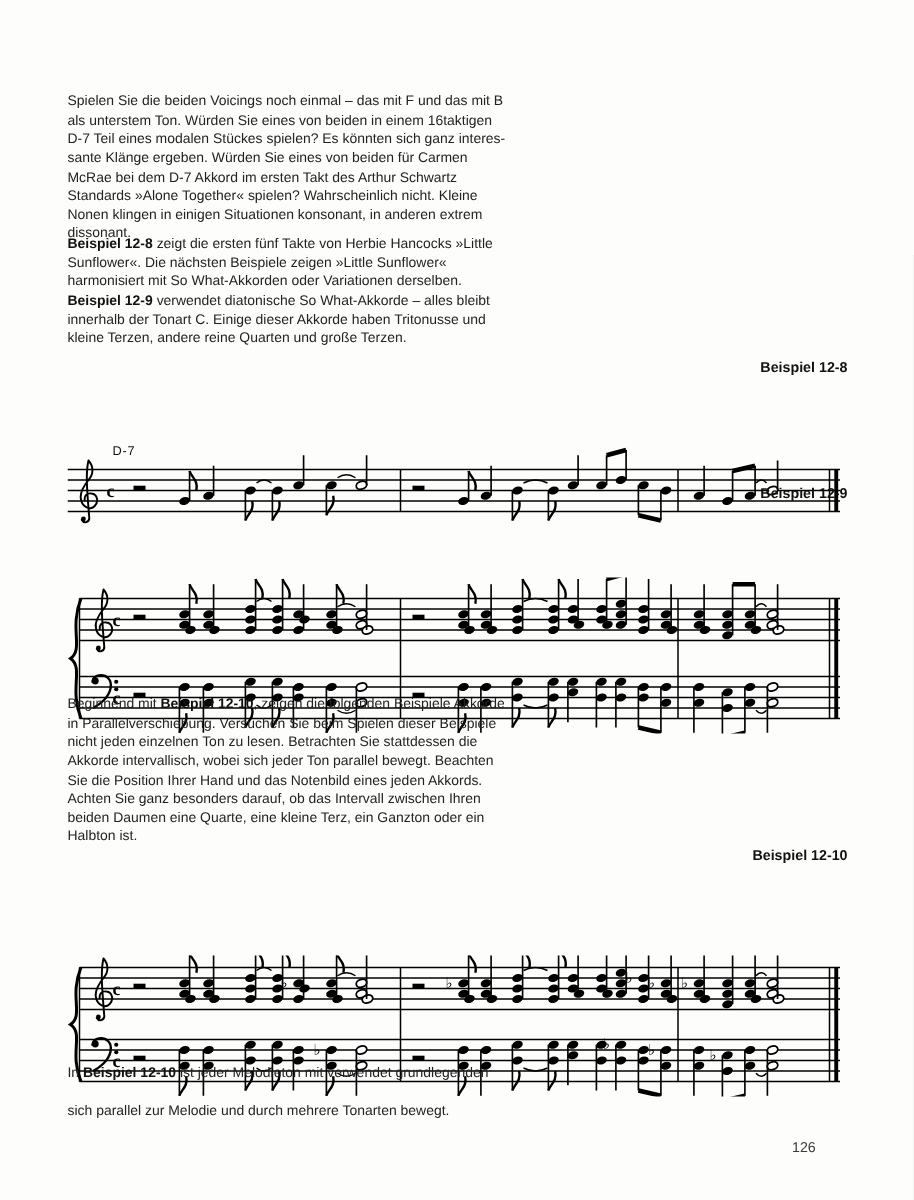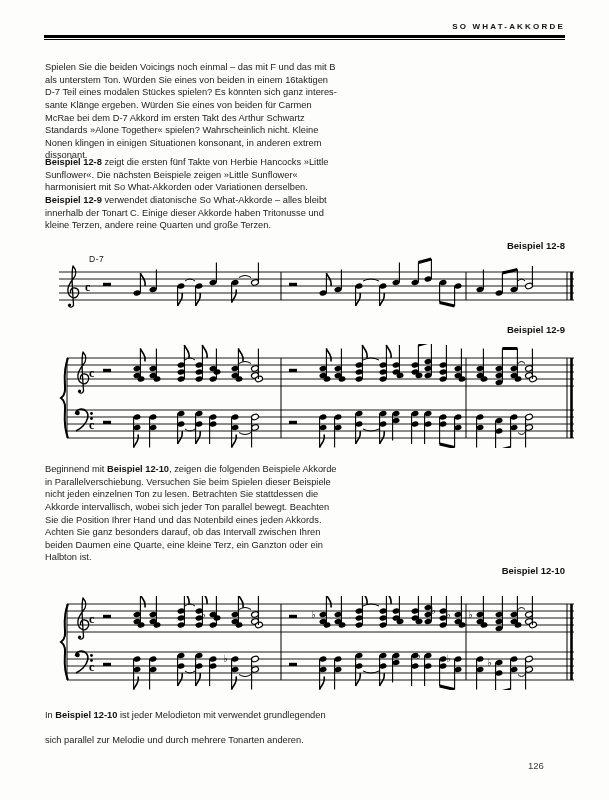--- a/index.html
+++ b/index.html
@@ -13,38 +13,33 @@
   .para b{font-weight:bold;color:#111;}
   #p1{top:52px}
   #p2{top:147px}
   #p3{top:454px}
   #p4{top:700px}
   .exlabel{position:absolute;left:45px;width:520px;text-align:right;
            font-weight:bold;font-size:9.5px;color:#111;}
   #l8{top:240px}
   #l9{top:324px}
   #l10{top:565px}
-  .music{position:absolute;left:59px;width:520px;}
+  .music{position:absolute;left:45px;width:520px;margin-top:41px;}
   .music svg{display:block;}
   #m8{top:250px}
   #m9{top:344px}
   #m10{top:596px}
   .chord{position:absolute;left:30px;top:4px;font-size:8.5px;color:#111;letter-spacing:.5px;}
   .pagenum{position:absolute;left:528px;top:760px;font-size:9.5px;color:#3a3a3a;}
 </style>
 </head>
 <body>
 
 <div class="page">
 
-  <div class="hdr">
-    <div class="hdr-title">SO WHAT-AKKORDE</div>
-    <div class="rule-thick"></div>
-    <div class="rule-thin"></div>
-  </div>
 
   <p class="para" id="p1"><span>Spielen Sie die beiden Voicings noch einmal – das mit F und das mit B</span><br><span>als unterstem Ton. Würden Sie eines von beiden in einem 16taktigen</span><br><span>D-7 Teil eines modalen Stückes spielen? Es könnten sich ganz interes-</span><br><span>sante Klänge ergeben. Würden Sie eines von beiden für Carmen</span><br><span>McRae bei dem D-7 Akkord im ersten Takt des Arthur Schwartz</span><br><span>Standards »Alone Together« spielen? Wahrscheinlich nicht. Kleine</span><br><span>Nonen klingen in einigen Situationen konsonant, in anderen extrem</span><br><span>dissonant.</span></p>
   <p class="para" id="p2"><b>Beispiel 12-8</b><span> zeigt die ersten fünf Takte von Herbie Hancocks »Little</span><br><span>Sunflower«. Die nächsten Beispiele zeigen »Little Sunflower«</span><br><span>harmonisiert mit So What-Akkorden oder Variationen derselben.</span><br><b>Beispiel 12-9</b><span> verwendet diatonische So What-Akkorde – alles bleibt</span><br><span>innerhalb der Tonart C. Einige dieser Akkorde haben Tritonusse und</span><br><span>kleine Terzen, andere reine Quarten und große Terzen.</span></p>
 
   <div class="exlabel" id="l8">Beispiel 12-8</div>
   <div class="music" id="m8">
     <div class="chord">D-7</div>
   <svg width="520" height="64" viewBox="0 0 520 64">
         <line x1="0" y1="22" x2="515" y2="22" stroke="#000" stroke-width="0.9"></line>
         <line x1="0" y1="29" x2="515" y2="29" stroke="#000" stroke-width="0.9"></line>
@@ -521,17 +516,17 @@
         <line x1="466.6" y1="63" x2="466.6" y2="93.5" stroke="#000" stroke-width="1.1"></line>
         <line x1="380.6" y1="90" x2="395.6" y2="93.5" stroke="#000" stroke-width="3"></line>
         <line x1="436.6" y1="97" x2="451.6" y2="93.5" stroke="#000" stroke-width="3"></line>
         <path d="M126 75 Q 131 79 136 75" fill="none" stroke="#000" stroke-width="1"></path>
         <path d="M180 78.5 Q 186 82.5 192 78.5" fill="none" stroke="#000" stroke-width="1"></path>
         <path d="M304 75 Q 312 79 320 75" fill="none" stroke="#000" stroke-width="1"></path>
         <path d="M459 78.5 Q 462.5 82.5 466 78.5" fill="none" stroke="#000" stroke-width="1"></path>
       </svg>
     </div>
 
-  <p class="para" id="p4"><span>In </span><b>Beispiel 12-10</b><span> ist jeder Melodieton mit verwendet grundlegenden</span><br><br><span>sich parallel zur Melodie und durch mehrere Tonarten anderen.</span></p>
+  <p class="para" id="p4"><span>In </span><b>Beispiel 12-10</b><span> ist jeder Melodieton mit verwendet grundlegenden</span><br><br><span>sich parallel zur Melodie und durch mehrere Tonarten bewegt.</span></p>
 
   <div class="pagenum">126</div>
 
 </div>
 
 </body></html>

